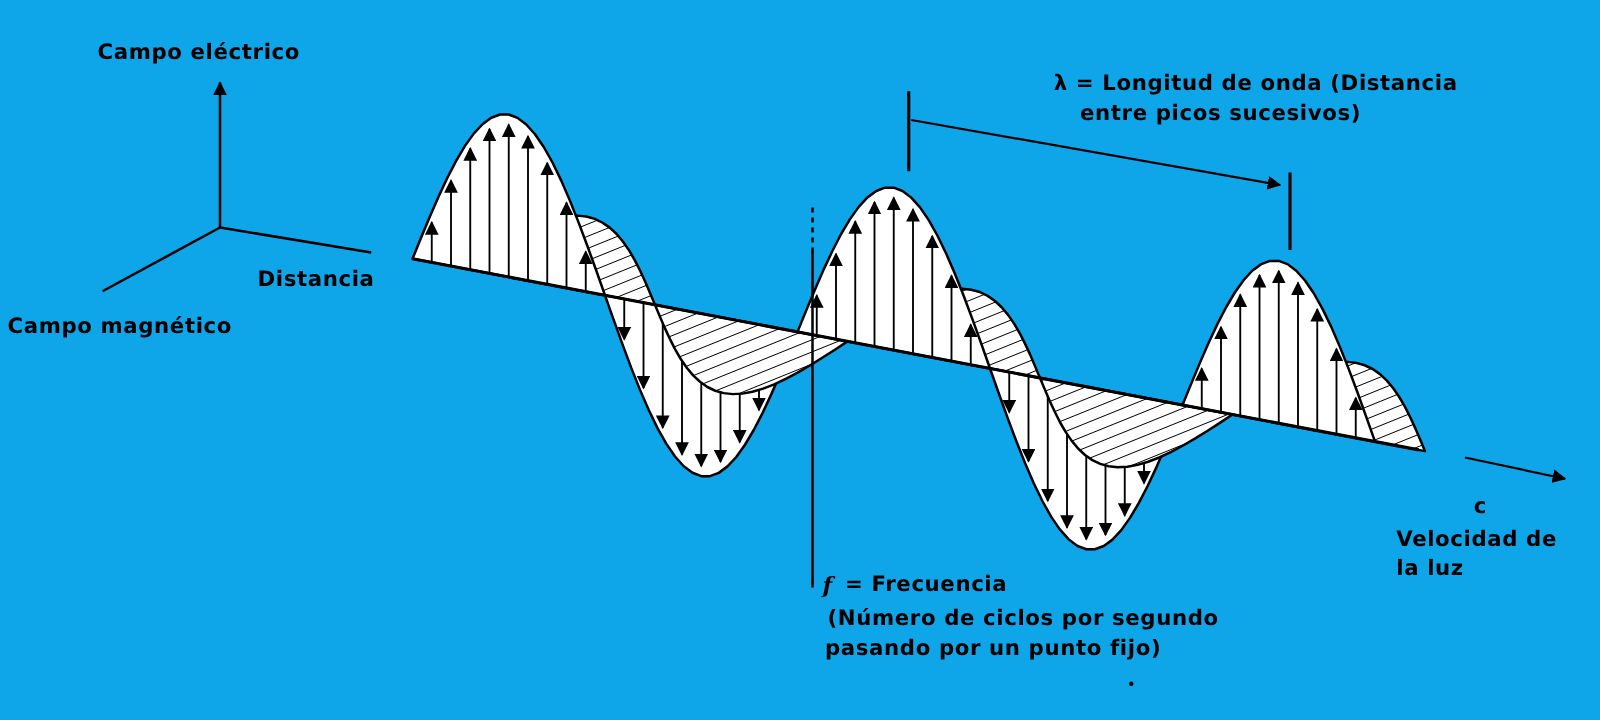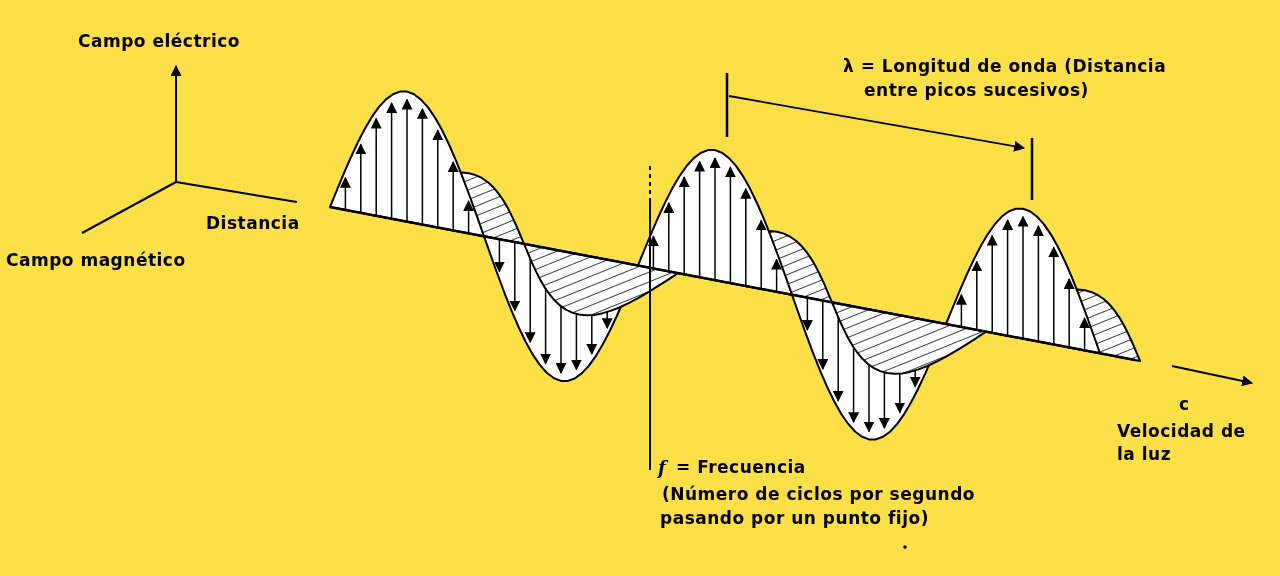--- a/index.html
+++ b/index.html
@@ -1,20 +1,20 @@
 <!DOCTYPE html>
 <html><head>
 <meta charset="utf-8">
 <style>
   html, body { margin: 0; padding: 0; background: #ffffff; }
   .stage {
     position: relative;
     width: 1280px;
     height: 576px;
-    background: #fde047;
+    background: #0ea5e9;
     overflow: hidden;
     font-family: "DejaVu Sans", "Liberation Sans", sans-serif;
   }
   svg { display: block; }
   text {
     font-family: "DejaVu Sans", "Liberation Sans", sans-serif;
     font-size: 17px;
     font-weight: bold;
     letter-spacing: 0.5px;
     fill: #000000;

